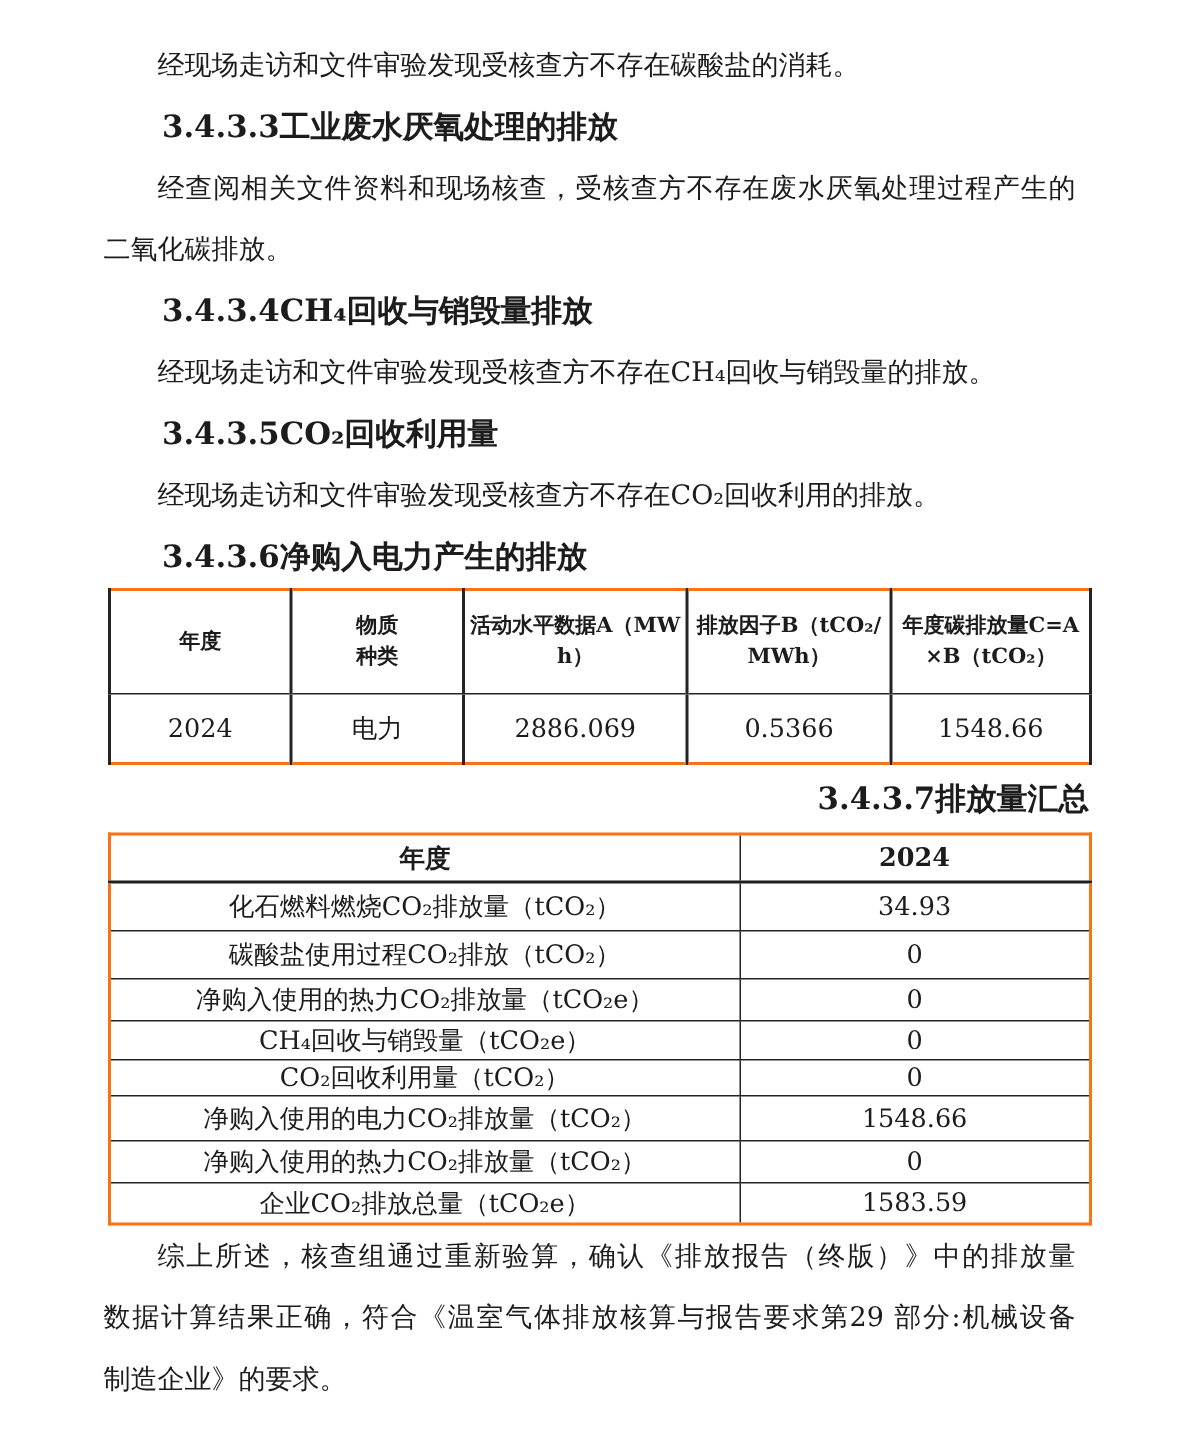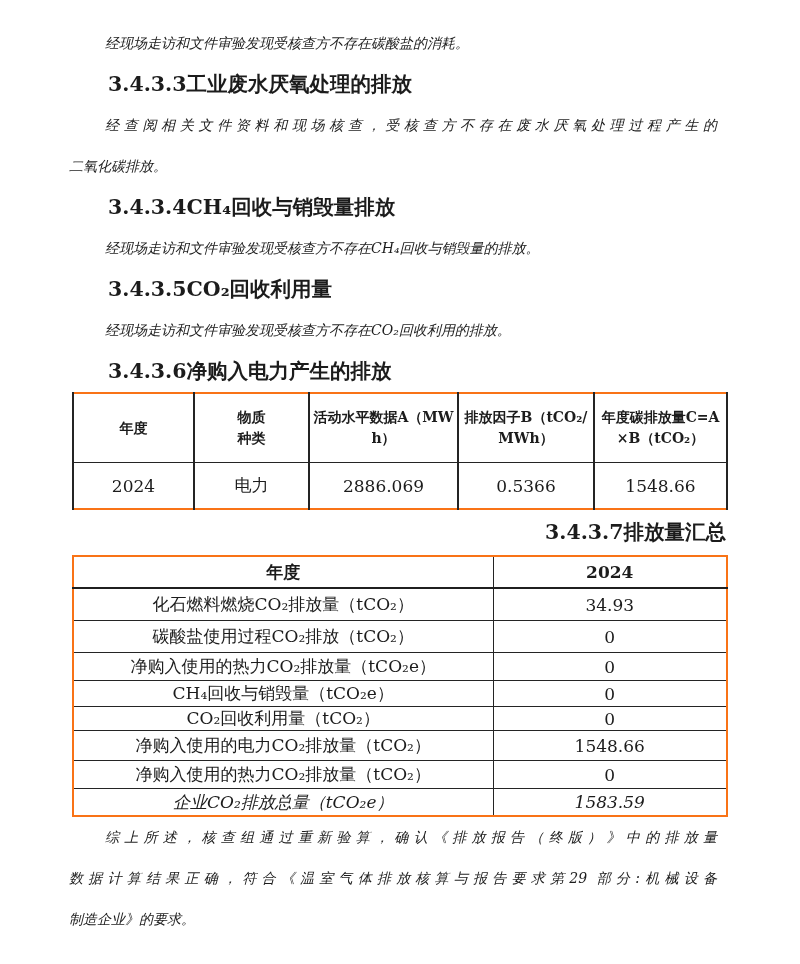--- a/index.html
+++ b/index.html
@@ -3,25 +3,24 @@
 <meta charset="utf-8">
 <style>
   html,body{margin:0;padding:0;background:#ffffff;}
   body{
     width:800px;height:964px;overflow:hidden;
     color:#1c1c1c;
     font-family:"DejaVu Serif", serif;
   }
   .page{padding:23px 74px 0 69px;}
   .bodyline{
-    font-size:14px;
+    font-size:18px;
     line-height:41px;
     width:648px;
     white-space:nowrap;
-    font-style:italic;
   }
   .fill{
     white-space:normal;
     text-align:justify;
     text-align-last:justify;
   }
   .ind{text-indent:36px;}
   .hd{
     font-size:20.5px;
     font-weight:bold;
@@ -70,21 +69,21 @@
     border-bottom:2.5px solid #1f1f1f;
     height:30px;
   }
   .t2 tbody tr:nth-child(1) td{height:31px;}
   .t2 tbody tr:nth-child(2) td{height:31px;}
   .t2 tbody tr:nth-child(3) td{height:27px;}
   .t2 tbody tr:nth-child(4) td{height:25px;}
   .t2 tbody tr:nth-child(5) td{height:22px;margin-top:36px;}
   .t2 tbody tr:nth-child(6) td{height:29px;}
   .t2 tbody tr:nth-child(7) td{height:27px;}
-  .t2 tbody tr:nth-child(8) td{height:26px;font-style:italic;}
+  .t2 tbody tr:nth-child(8) td{height:26px;}
   .h337{margin-top:2px;text-align:right;}
 </style>
 </head>
 <body>
 
 <div class="page">
 
   <div class="bodyline ind">经现场走访和文件审验发现受核查方不存在碳酸盐的消耗。</div>
 
   <div class="hd">3.4.3.3工业废水厌氧处理的排放</div>

